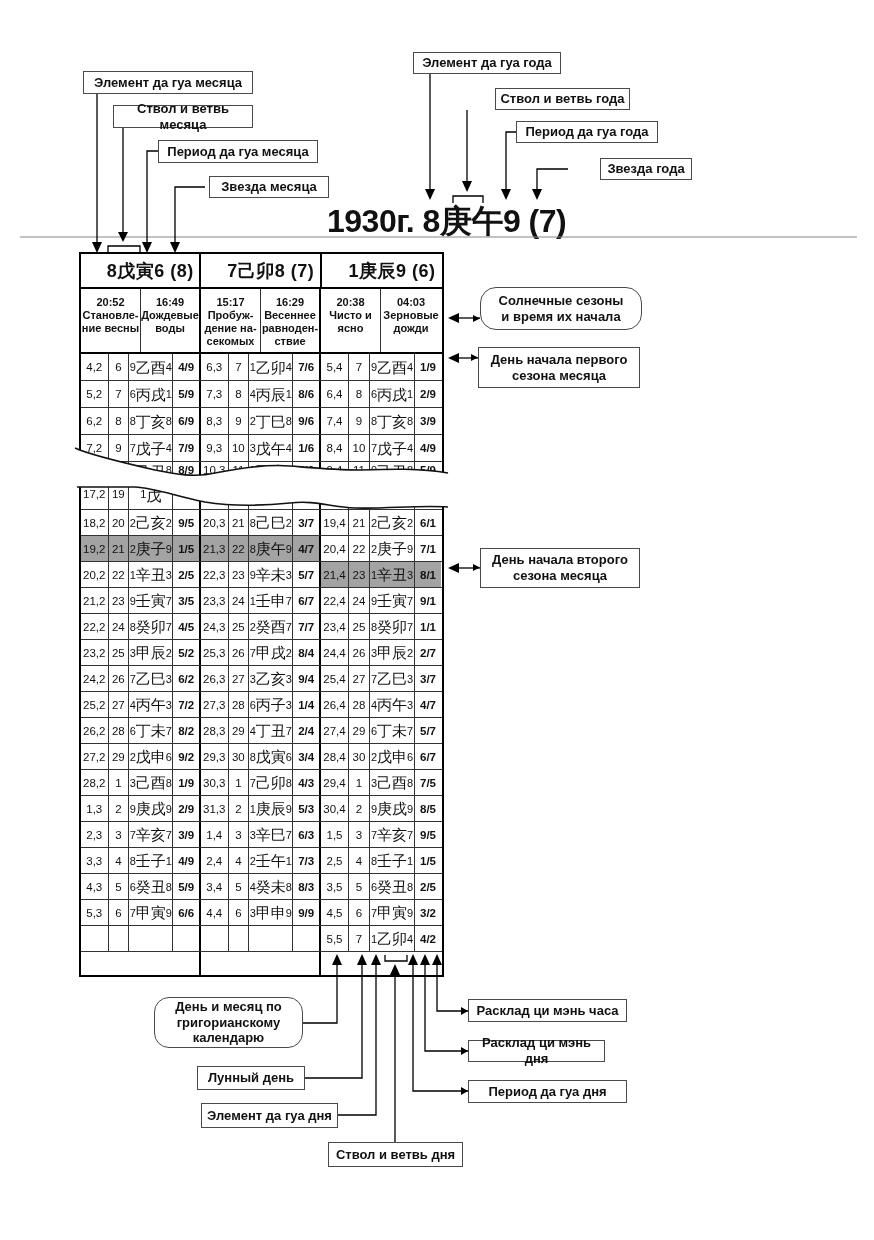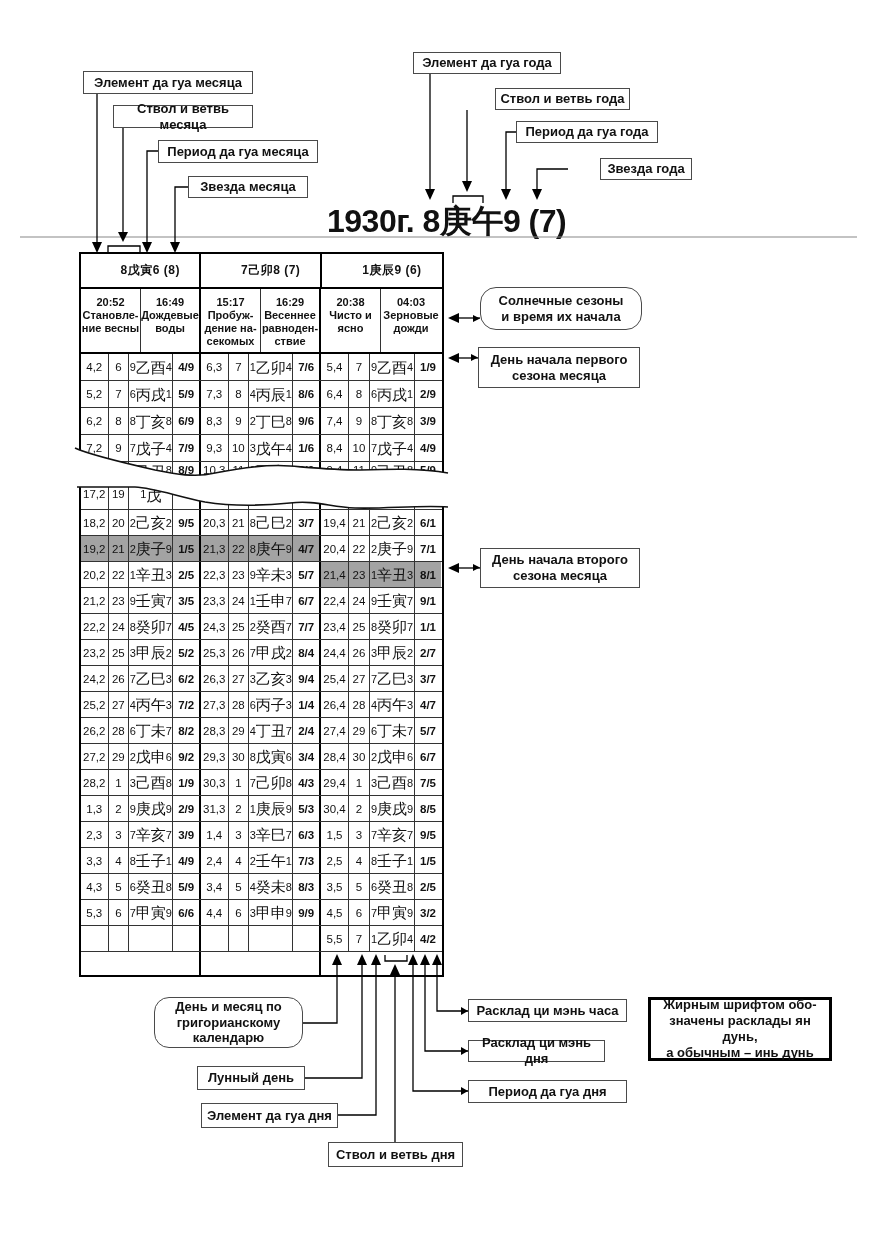--- a/index.html
+++ b/index.html
@@ -13,21 +13,21 @@
   
   #title{position:absolute;left:327px;top:200px;font-size:32px;font-weight:700;
          letter-spacing:-.5px;z-index:3;white-space:nowrap;}
   
   .sec{position:absolute;left:79px;width:365px;box-sizing:border-box;background:#fff;
        border:2.5px solid #000;z-index:2;}
   #sec1{top:252px;height:234px;border-bottom:none;}
   #sec2{top:486px;height:491px;border-top:none;}
   #hdr1{display:flex;height:35px;box-sizing:border-box;border-bottom:2.5px solid #000;}
   .mh{width:120px;box-sizing:border-box;border-right:2.5px solid #000;display:flex;
-      align-items:center;justify-content:center;font-size:12px;font-weight:600;letter-spacing:.5px;margin-left:20px;}
+      align-items:center;justify-content:center;font-size:18px;font-weight:600;letter-spacing:.5px;margin-left:20px;}
   .mh:last-child{border-right:none;}
   #hdr2{display:flex;height:65px;box-sizing:border-box;border-bottom:2px solid #000;}
   .sh{width:60px;box-sizing:border-box;border-right:1px solid #333;text-align:center;
       padding-top:7px;font-size:11px;font-weight:600;line-height:1.18;white-space:pre-line;}
   .sh.gsep{border-right:2.5px solid #000;}
   .sh:last-child{border-right:none;}
   .trow{display:flex;height:26px;box-sizing:border-box;border-bottom:1px solid #333;}
   #sec1 .trow{height:27px;}
   #sec1 .trow.partial{height:26px;border-bottom:none;}
   #sec2 .trow.partial{height:24px;}
@@ -49,21 +49,21 @@
   #overlay{position:absolute;left:0;top:0;z-index:5;pointer-events:none;}
 </style>
 </head>
 <body>
 
 <div id="stage">
 
   <div class="co" style="left:83px;top:71px;width:170px;height:23px;">Элемент да гуа месяца</div>
   <div class="co" style="left:113px;top:105px;width:140px;height:23px;">Ствол и ветвь месяца</div>
   <div class="co" style="left:158px;top:140px;width:160px;height:23px;">Период да гуа месяца</div>
-  <div class="co" style="left:188px;top:176px;width:120px;height:22px;">Звезда месяца</div>
+  <div class="co" style="left:209px;top:176px;width:120px;height:22px;">Звезда месяца</div>
 
   <div class="co" style="left:413px;top:52px;width:148px;height:22px;">Элемент да гуа года</div>
   <div class="co" style="left:455px;top:88px;width:135px;height:22px;margin-left:40px;">Ствол и ветвь года</div>
   <div class="co" style="left:516px;top:121px;width:142px;height:22px;">Период да гуа года</div>
   <div class="co" style="left:568px;top:158px;width:92px;height:22px;margin-left:32px;">Звезда года</div>
 
   <div id="title">1930г. 8庚午9 (7)</div>
 
   <div class="co" style="left:480px;top:287px;width:162px;height:43px;border-radius:16px;">Солнечные сезоны
 и время их начала</div>
@@ -74,23 +74,20 @@
 
   <div class="co" style="left:154px;top:997px;width:149px;height:51px;border-radius:15px;">День и месяц по
 григорианскому
 календарю</div>
   <div class="co" style="left:197px;top:1066px;width:108px;height:24px;">Лунный день</div>
   <div class="co" style="left:201px;top:1103px;width:137px;height:25px;">Элемент да гуа дня</div>
   <div class="co" style="left:328px;top:1142px;width:135px;height:25px;">Ствол и ветвь дня</div>
   <div class="co" style="left:468px;top:999px;width:159px;height:23px;">Расклад ци мэнь часа</div>
   <div class="co" style="left:468px;top:1040px;width:137px;height:22px;">Расклад ци мэнь дня</div>
   <div class="co" style="left:468px;top:1080px;width:159px;height:23px;">Период да гуа дня</div>
-  <div class="co note" style="left:648px;top:997px;width:184px;height:64px;">Жирным шрифтом обо-
-значены расклады ян дунь,
-а обычным – инь дунь</div>
 
   <div class="sec" id="sec1">
     <div id="hdr1">
         <div class="mh">8戊寅6 (8)</div>
         <div class="mh">7己卯8 (7)</div>
         <div class="mh">1庚辰9 (6)</div>
       </div>
     <div id="hdr2">
         <div class="sh">20:52
 Становле-

